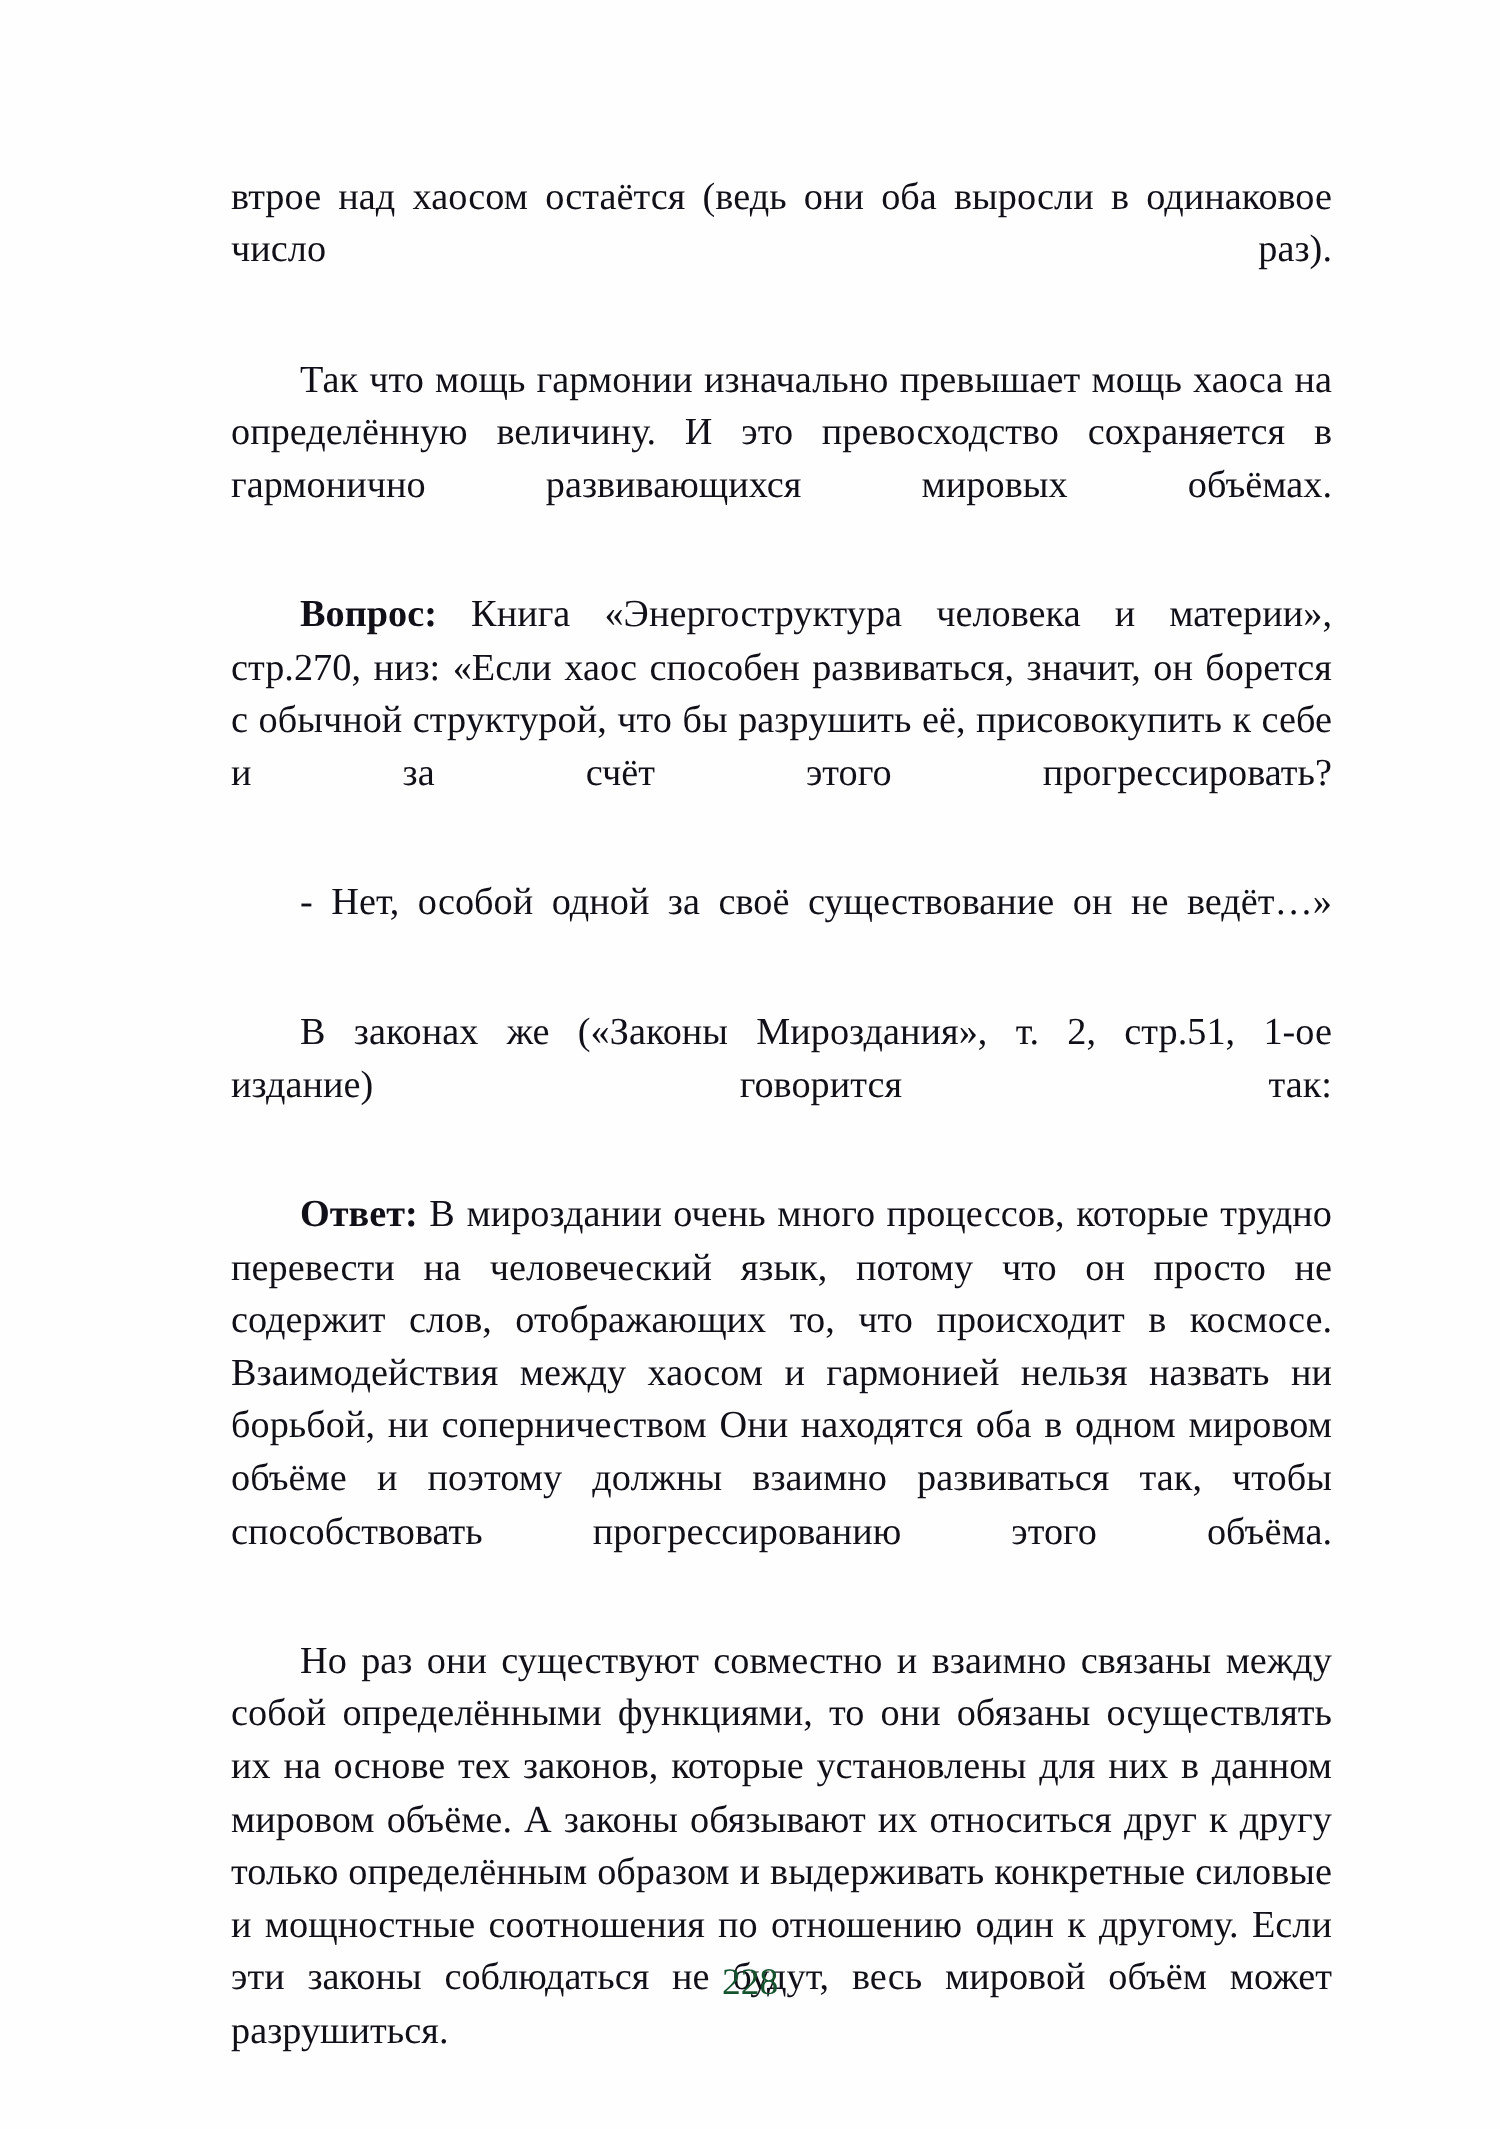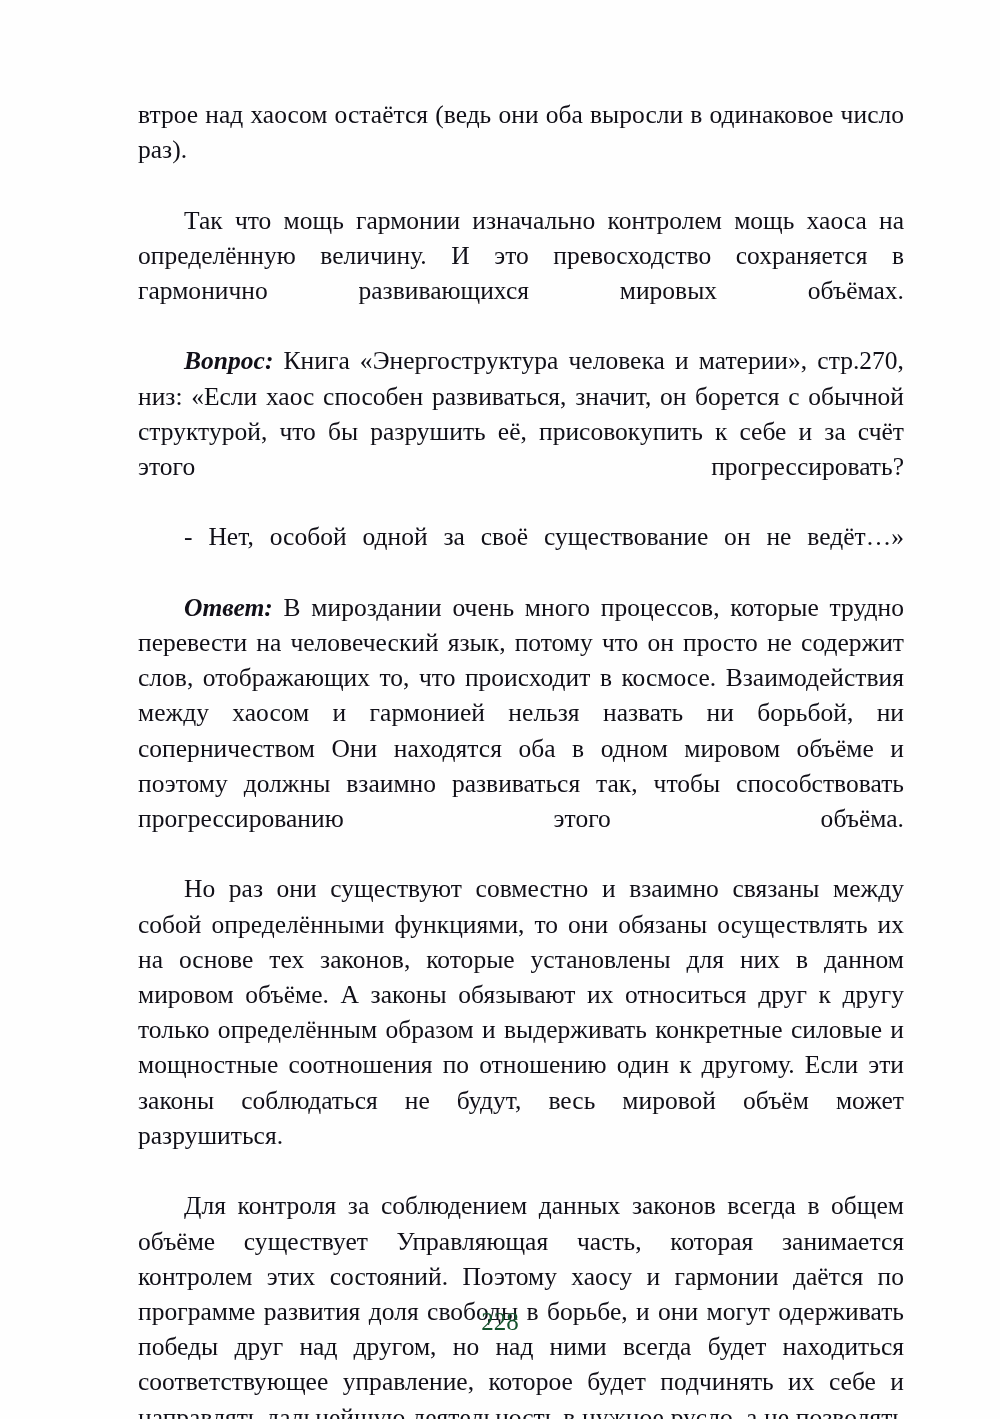--- a/index.html
+++ b/index.html
@@ -25,21 +25,21 @@
   }
 
   .text-column {
     position: absolute;
     left: 138px;
     top: 97px;
     width: 766px;
   }
 
   .para {
-    margin: 0;
+    margin: 16px;
     text-align: justify;
     text-justify: inter-word;
     font-size: 25.5px;
     line-height: 35.2px;
     letter-spacing: 0.02px;
     word-spacing: 0.2px;
     hyphens: manual;
   }
 
   .para.indent {
@@ -52,21 +52,20 @@
 
   
   .para::after {
     content: "";
     display: inline-block;
     width: 100%;
   }
 
   .lead {
     font-weight: bold;
-    font-style: italic;
   }
 
   .page-number {
     position: absolute;
     left: 0;
     right: 0;
     top: 1306px;
     text-align: center;
     font-size: 25px;
     line-height: 32px;
@@ -75,26 +74,27 @@
 </style>
 </head>
 <body>
 
 <div class="page">
 
   <div class="text-column">
 
     <p class="para no-indent"><span>втрое над хаосом остаётся (ведь они оба выросли в одинаковое число раз).</span></p>
 
-    <p class="para indent"><span>Так что мощь гармонии изначально контролем мощь хаоса на определённую величину. И это превосходство сохраняется в гармонично развивающихся мировых объёмах.</span></p>
+    <p class="para indent"><span>Так что мощь гармонии изначально превышает мощь хаоса на определённую величину. И это превосходство сохраняется в гармонично развивающихся мировых объёмах.</span></p>
 
     <p class="para indent"><span class="lead">Вопрос:</span><span> Книга «Энергоструктура человека и материи», стр.270, низ: «Если хаос способен развиваться, значит, он борется с обычной структурой, что бы разрушить её, присовокупить к себе и за счёт этого прогрессировать?</span></p>
 
     <p class="para indent"><span>- Нет, особой одной за своё существование он не ведёт…»</span></p>
 
+    <p class="para indent"><span>В законах же («Законы Мироздания», т. 2, стр.51, 1-ое издание) говорится так:</span></p>
 
 
     <p class="para indent"><span class="lead">Ответ:</span><span> В мироздании очень много процессов, которые трудно перевести на человеческий язык, потому что он просто не содержит слов, отображающих то, что происходит в космосе. Взаимодействия между хаосом и гармонией нельзя назвать ни борьбой, ни соперничеством Они находятся оба в одном мировом объёме и поэтому должны взаимно развиваться так, чтобы способствовать прогрессированию этого объёма.</span></p>
 
     <p class="para indent"><span>Но раз они существуют совместно и взаимно связаны между собой определёнными функциями, то они обязаны осуществлять их на основе тех законов, которые установлены для них в данном мировом объёме. А законы обязывают их относиться друг к другу только определённым образом и выдерживать конкретные силовые и мощностные соотношения по отношению один к другому. Если эти законы соблюдаться не будут, весь мировой объём может разрушиться.</span></p>
 
     <p class="para indent"><span>Для контроля за соблюдением данных законов всегда в общем объёме существует Управляющая часть, которая занимается контролем этих состояний. Поэтому хаосу и гармонии даётся по программе развития доля свободы в борьбе, и они могут одерживать победы друг над другом, но над ними всегда будет находиться соответствующее управление, которое будет подчинять их себе и направлять дальнейшую деятельность в нужное русло, а не позволять развиваться ни одной стороне, ни другой произвольно.</span></p>
 
   </div>
 

